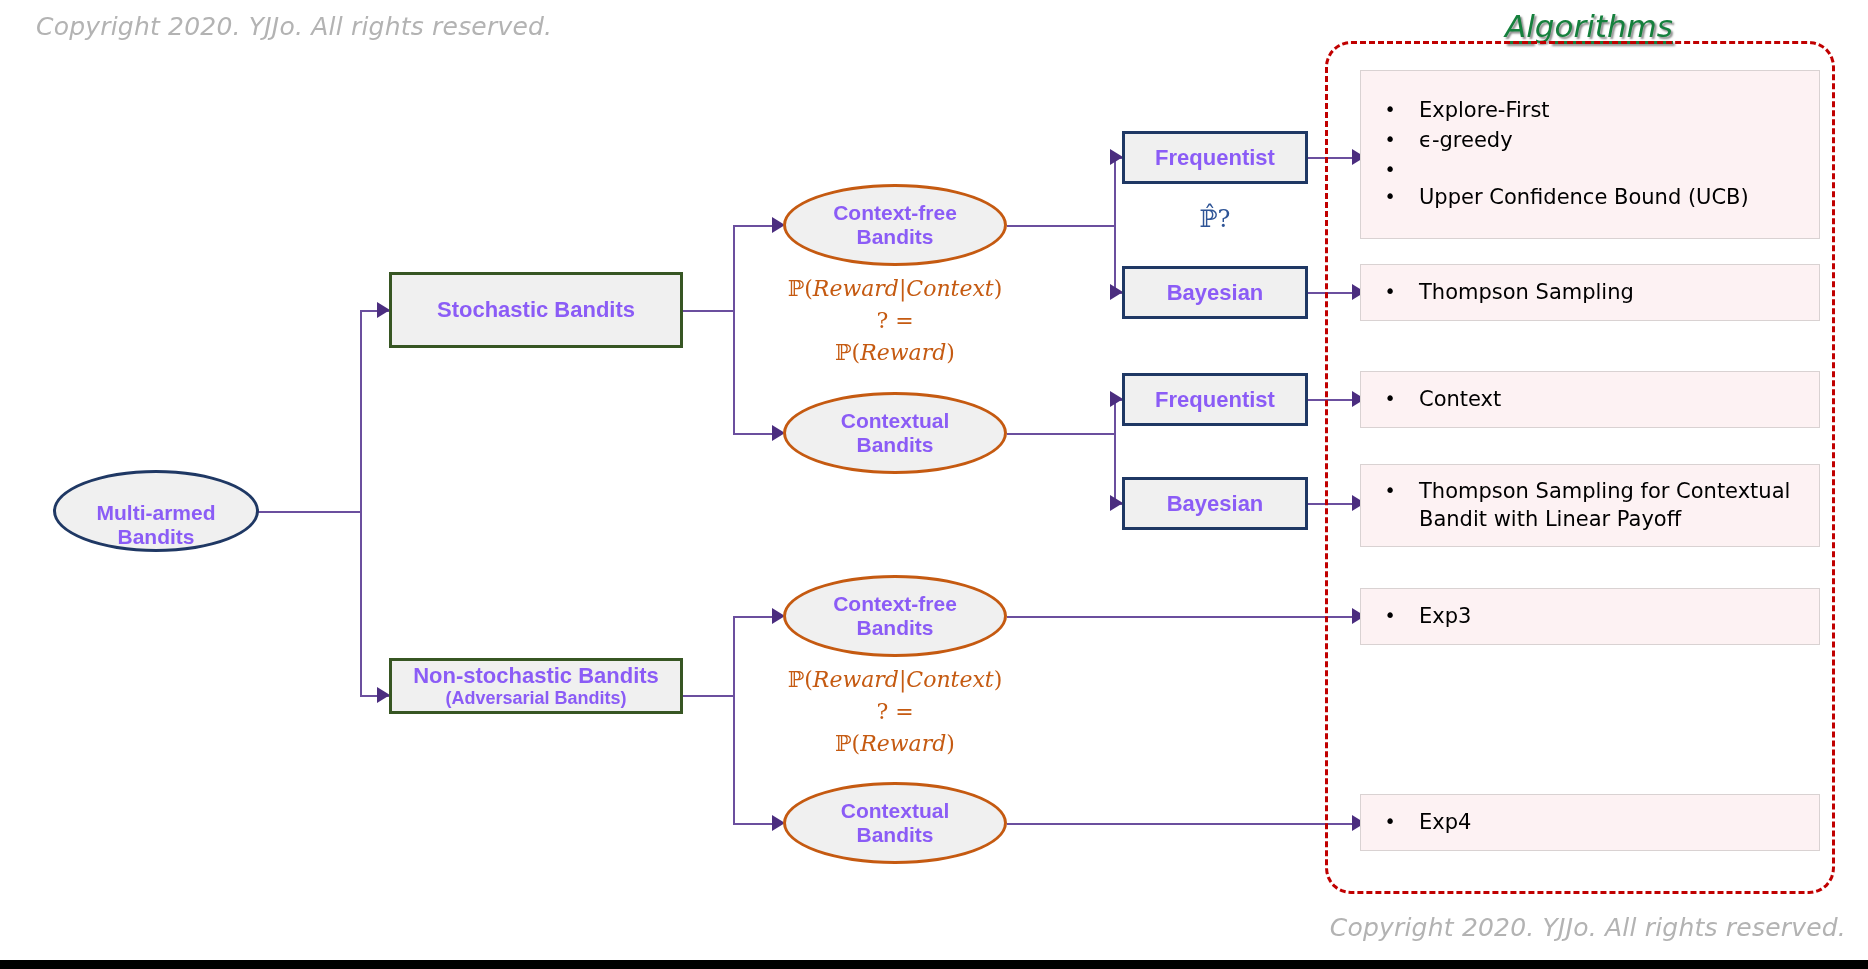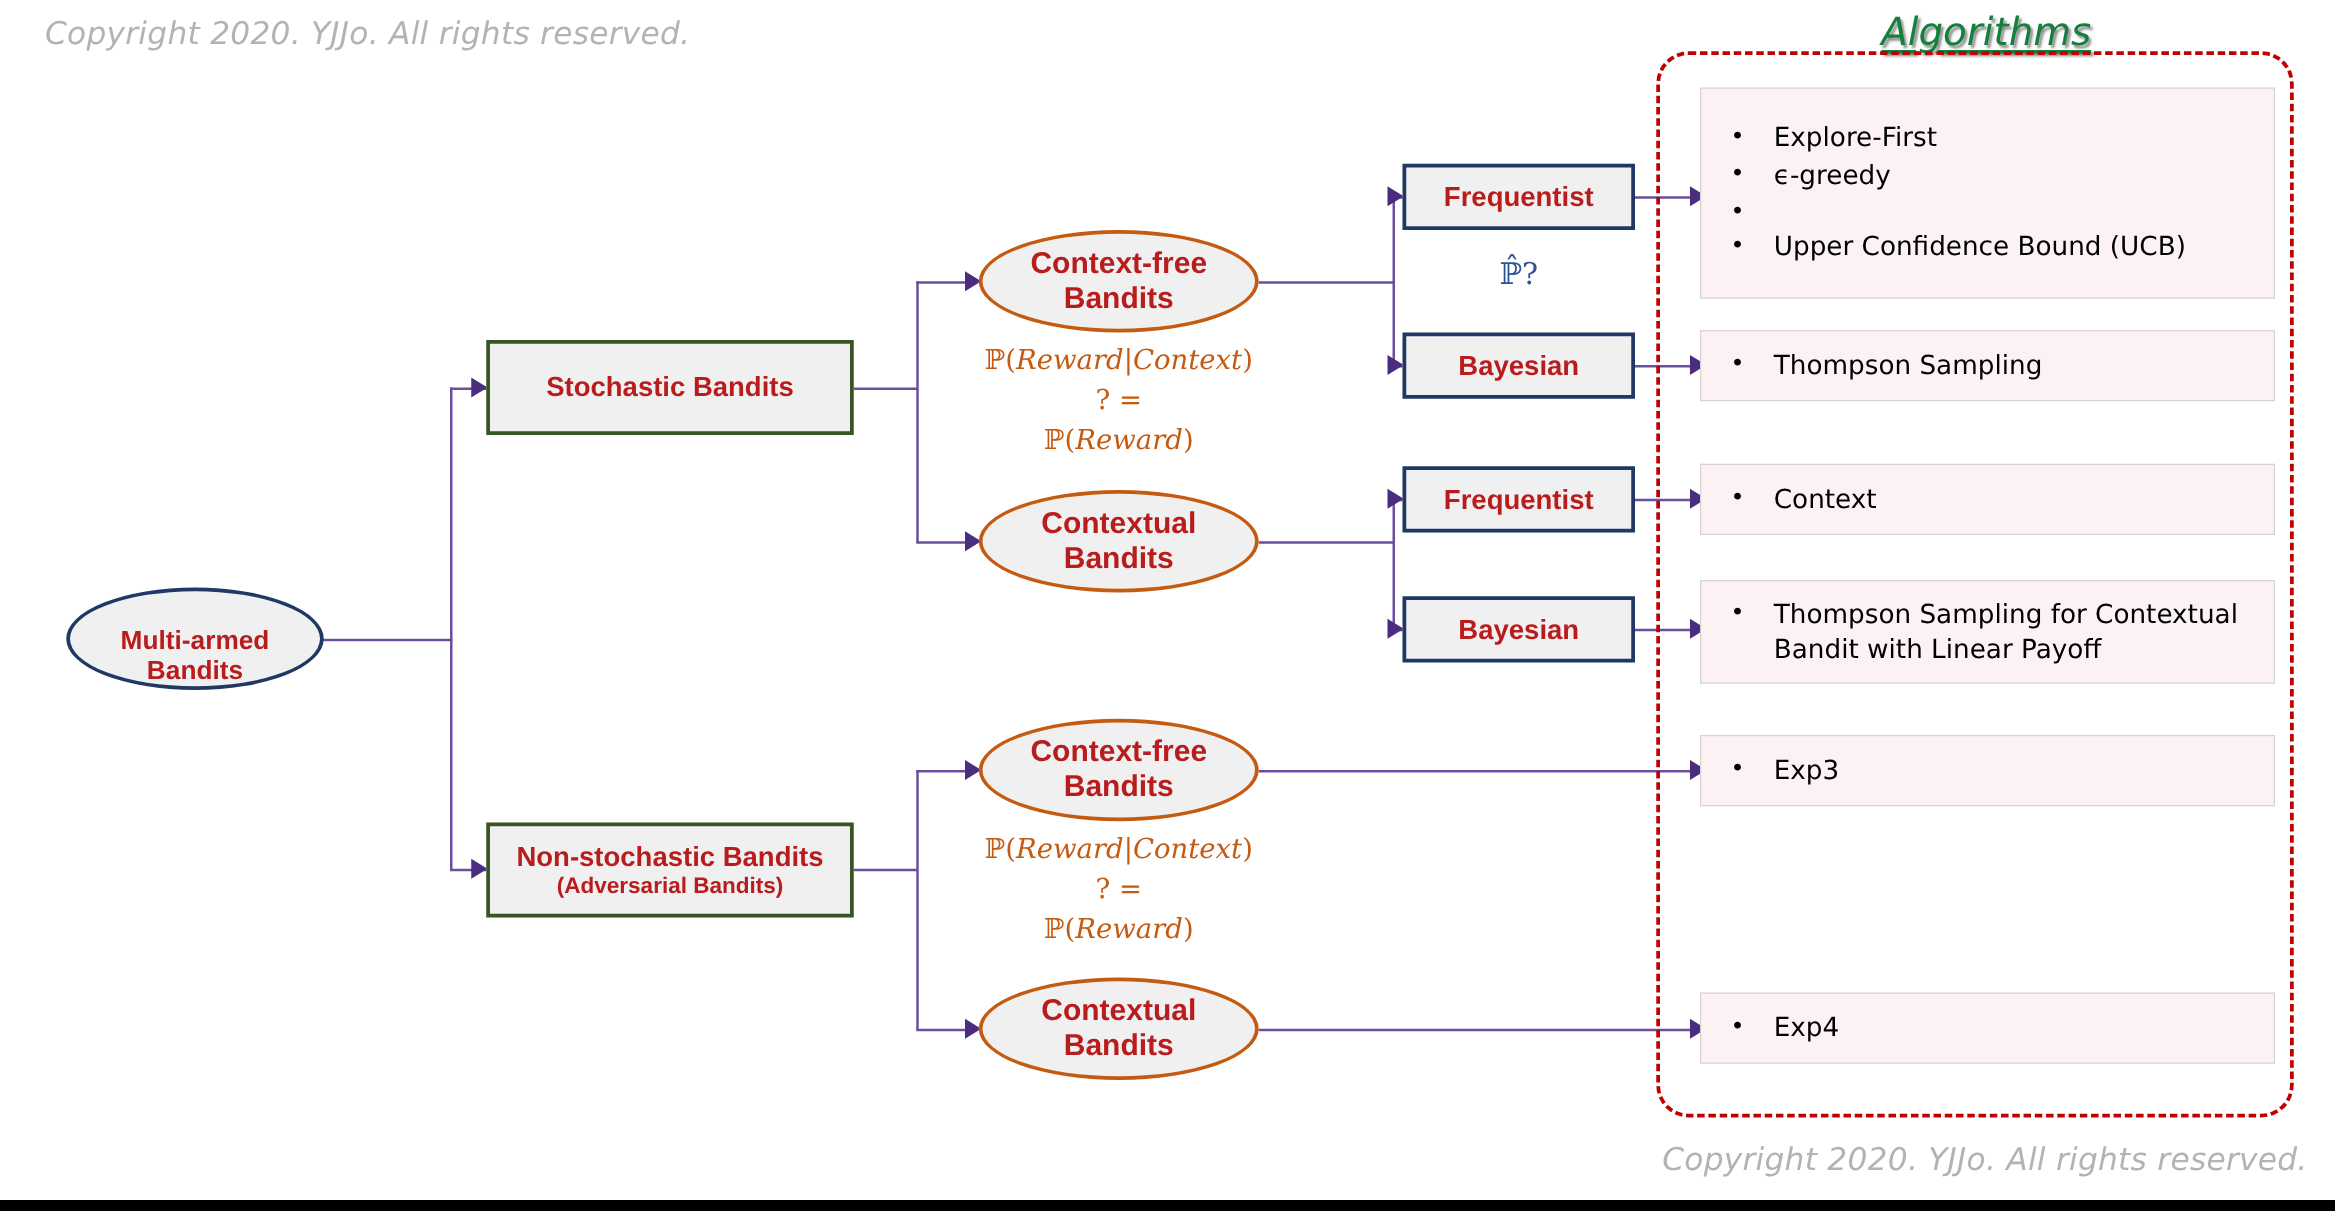--- a/index.html
+++ b/index.html
@@ -40,38 +40,38 @@
 
   
   .node {
     position: absolute;
     box-sizing: border-box;
     display: flex;
     flex-direction: column;
     align-items: center;
     justify-content: center;
     text-align: center;
-    color: #b91c1c;
+    color: #8b5cf6;
     font-weight: bold;
     line-height: 1.15;
   }
 
   
   .ellipse-navy {
     border: 3px solid #1f3864;
     background: #f0f0f0;
     border-radius: 50%;
     font-size: 21px;
   }
   
   .ellipse-orange {
     border: 3px solid #c55a11;
     background: #f0f0f0;
     border-radius: 50%;
-    font-size: 24px;
+    font-size: 21px;
   }
   
   .rect-green {
     border: 3px solid #375623;
     background: #f0f0f0;
     font-size: 22px;
   }
   .rect-green .sub {
     font-size: 18px;
   }
@@ -244,21 +244,21 @@
 
   <div class="node ellipse-navy" style="left:53px; top:470px; width:206px; height:82px;justify-content:flex-end;">
     <span>Multi-armed</span>
     <span>Bandits</span>
   </div>
 
   <div class="node rect-green" style="left:389px; top:272px; width:294px; height:76px;">
     <span>Stochastic Bandits</span>
   </div>
 
-  <div class="node rect-green" style="left:389px; top:658px; width:294px; height:76px;">
+  <div class="node rect-green" style="left:389px; top:658px; width:294px; height:56px;">
     <span>Non-stochastic Bandits</span>
     <span class="sub">(Adversarial Bandits)</span>
   </div>
 
 
   <div class="node ellipse-orange" style="left:783px; top:184px; width:224px; height:82px;">
     <span>Context-free</span>
     <span>Bandits</span>
   </div>
 

